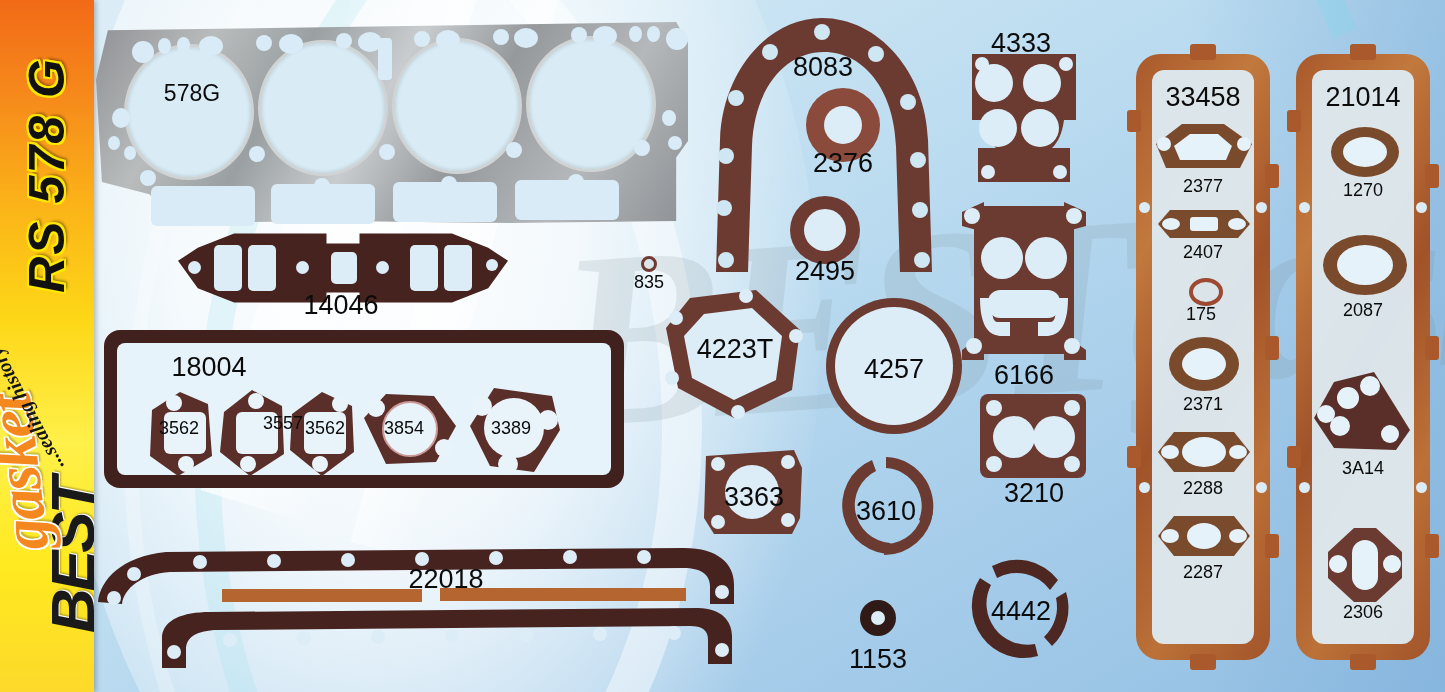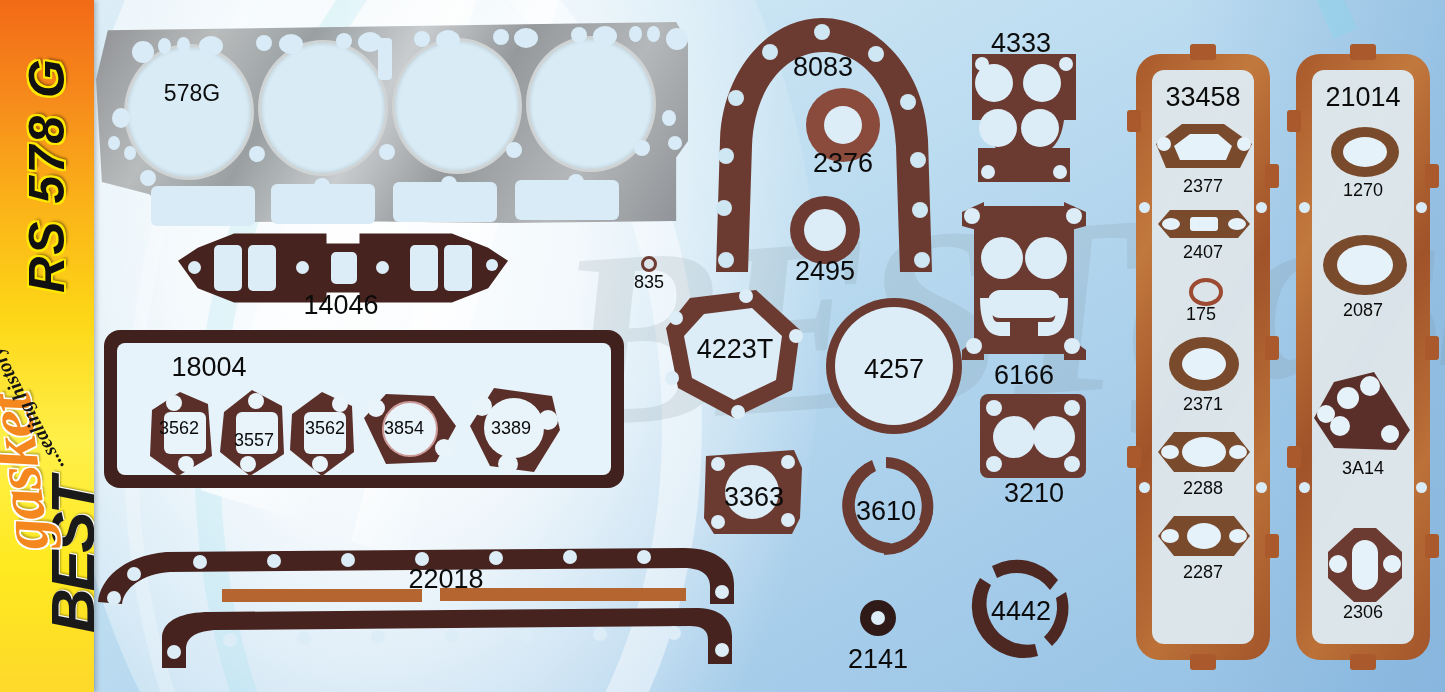--- a/index.html
+++ b/index.html
@@ -208,21 +208,21 @@
       </g>
       <g fill="#5a2f29" transform="translate(318,0)">
         <path d="M6 40 L30 2 L88 10 L96 44 L70 86 L26 80 Z"></path>
         <circle cx="50" cy="42" r="30" fill="#e9f4fa"></circle>
         <circle cx="18" cy="20" r="10" fill="#e9f4fa"></circle>
           <circle cx="84" cy="34" r="10" fill="#e9f4fa"></circle>
           <circle cx="44" cy="78" r="10" fill="#e9f4fa"></circle>
       </g>
     </svg>
     <div class="lbl sm" style="left:44px;top:88px;width:62px;">3562</div>
-    <div class="lbl sm" style="left:119px;top:100px;width:62px;">3557</div>
+    <div class="lbl sm" style="left:119px;top:83px;width:62px;padding-left:29px;">3557</div>
     <div class="lbl sm" style="left:190px;top:88px;width:62px;">3562</div>
     <div class="lbl sm" style="left:269px;top:88px;width:62px;">3854</div>
     <div class="lbl sm" style="left:376px;top:88px;width:62px;">3389</div>
   </div>
 
   <div class="part" id="pan">
     <svg width="680" height="140">
       <path d="M28 62 C30 40 52 16 96 12 L614 8 C648 8 664 24 664 44 L664 64 L640 64 L640 46 C640 34 630 28 614 28 L100 32 C72 34 54 48 52 64 Z" fill="#46231f"></path>
       <path d="M92 96 C94 80 112 72 140 72 L628 68 C652 68 662 82 662 96 L662 124 L638 124 L638 100 C638 90 632 86 620 86 L144 90 C124 92 116 98 116 110 L116 128 L92 128 Z" fill="#46231f"></path>
       <g fill="#dcedf7">
@@ -330,21 +330,21 @@
       <path d="M38 6 A49 49 0 0 0 60 100 L56 89 A38 38 0 0 1 42 17 Z" fill="#6b3a31"></path>
       <path d="M99 58 A49 49 0 0 1 50 101 L52 90 A38 38 0 0 0 89 56 Z" fill="#6b3a31"></path>
     </svg>
     <div class="lbl" style="left:2px;top:42px;width:100px;">3610</div>
   </div>
 
   <div class="part" style="left:860px;top:600px;width:36px;height:36px;">
     <div class="ring" style="position:absolute;inset:0;background:#2f1a18;"></div>
     <div class="ring" style="position:absolute;left:11px;top:11px;width:14px;height:14px;background:#dcedf7;"></div>
   </div>
-  <div class="lbl" style="left:832px;top:644px;width:92px;">2141</div>
+  <div class="lbl" style="left:832px;top:644px;width:92px;">1153</div>
 
   <div class="part" style="left:966px;top:552px;width:110px;height:110px;">
     <svg width="110" height="110">
       <path d="M26 14 A52 52 0 0 1 92 28 L84 38 A41 41 0 0 0 31 26 Z" fill="#4d2722"></path>
       <path d="M14 26 A52 52 0 0 0 72 104 L69 92 A41 41 0 0 1 25 33 Z" fill="#4d2722"></path>
       <path d="M100 40 A52 52 0 0 1 86 94 L78 85 A41 41 0 0 0 90 46 Z" fill="#4d2722"></path>
     </svg>
     <div class="lbl" style="left:4px;top:44px;width:102px;">4442</div>
   </div>
 

